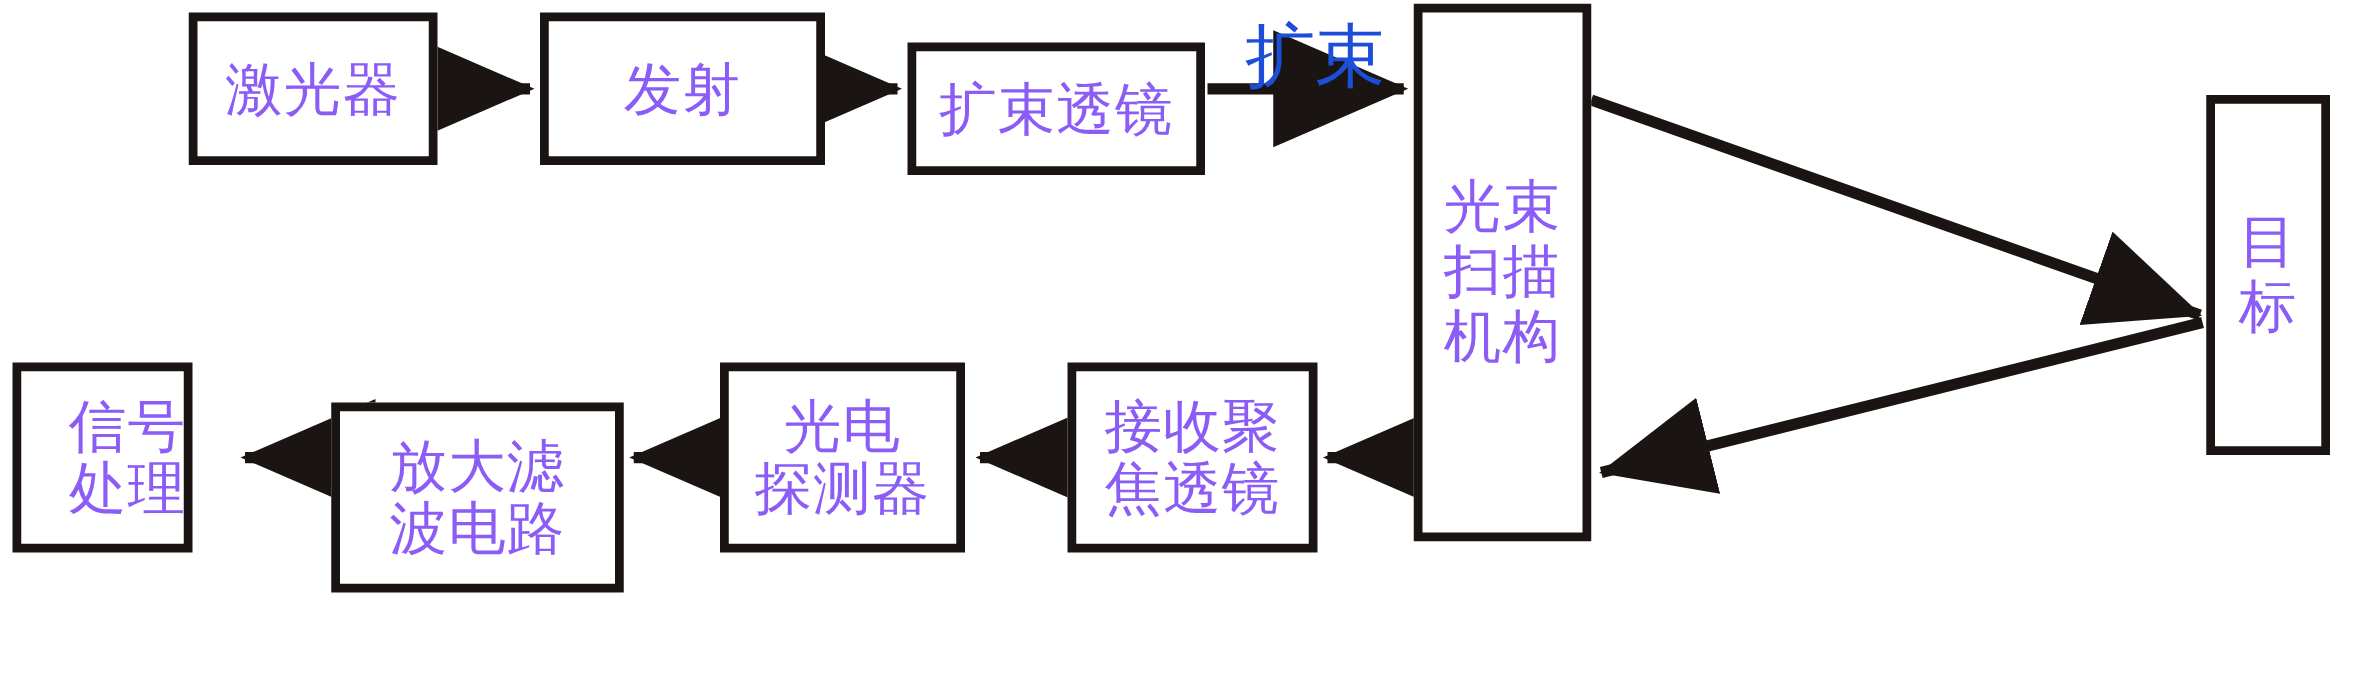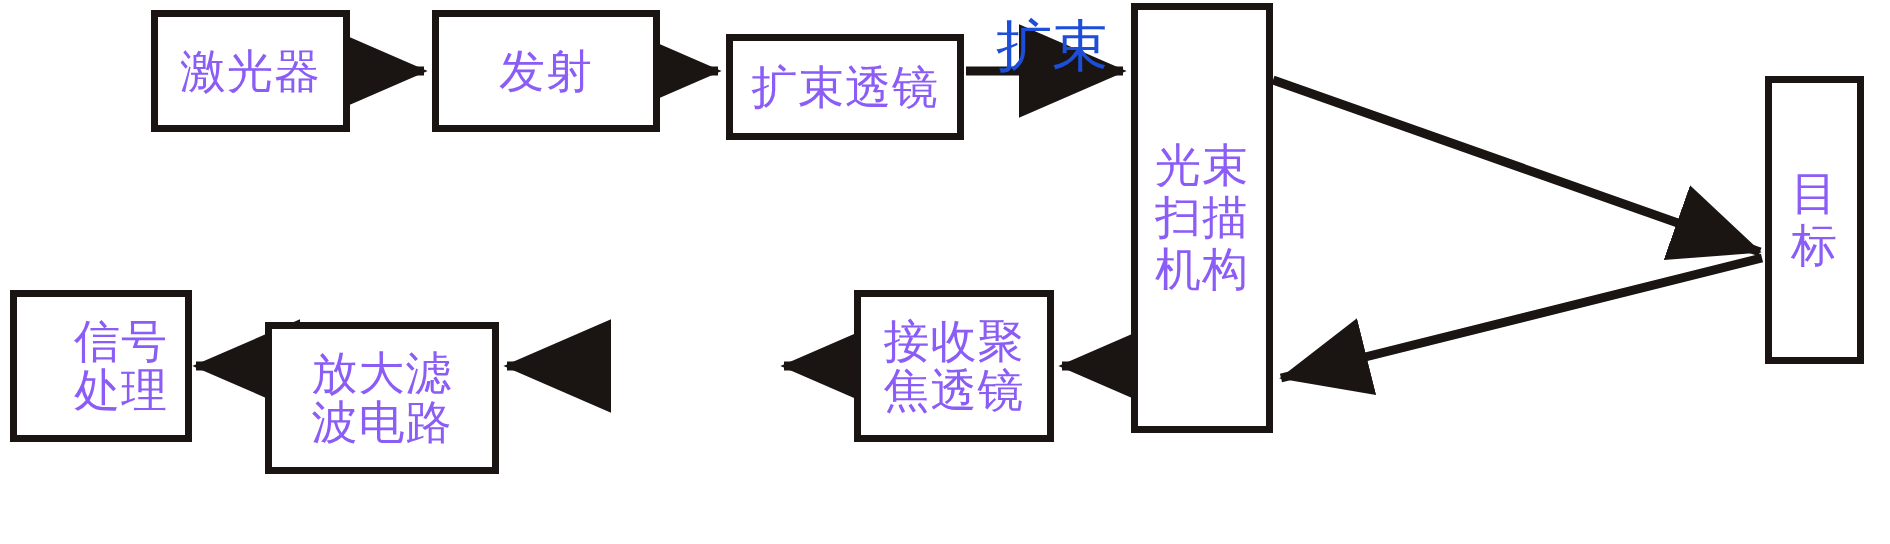--- a/index.html
+++ b/index.html
@@ -43,21 +43,21 @@
   #node-scanner .line { line-height: 1.13; }
 
   
   #node-target     { left: 1765px; top: 76px; width: 99px; height: 288px; font-size: 46px; }
   #node-target .line { line-height: 1.12; }
 
   
   #node-receiver   { left: 854px; top: 290px; width: 200px; height: 152px; font-size: 46px; justify-content: center; }
   #node-detector   { left: 576px; top: 290px; width: 196px; height: 152px; font-size: 46px; }
   #node-amplifier  { left: 265px; top: 290px; width: 234px; height: 152px; font-size: 46px; margin-top: 32px; }
-  #node-signal     { left: 10px;  top: 290px; width: 182px; height: 152px; font-size: 46px; padding-left: 40px; }
+  #node-signal     { left: 10px;  top: 290px; width: 144px; height: 152px; font-size: 46px; padding-left: 40px; }
 
   
   #connectors {
     position: absolute;
     left: 0; top: 0;
     width: 1890px;
     height: 544px;
     z-index: 2;
   }
   
@@ -146,20 +146,24 @@
   <div class="node" id="node-target">
     <span class="line">目</span>
     <span class="line">标</span>
   </div>
 
   <div class="node" id="node-receiver">
     <span class="line">接收聚</span>
     <span class="line">焦透镜</span>
   </div>
 
+  <div class="node" id="node-detector">
+    <span class="line">光电</span>
+    <span class="line">探测器</span>
+  </div>
 
   <div class="node" id="node-amplifier">
     <span class="line">放大滤</span>
     <span class="line">波电路</span>
   </div>
 
   <div class="node" id="node-signal">
     <span class="line">信号</span>
     <span class="line">处理</span>
   </div>

